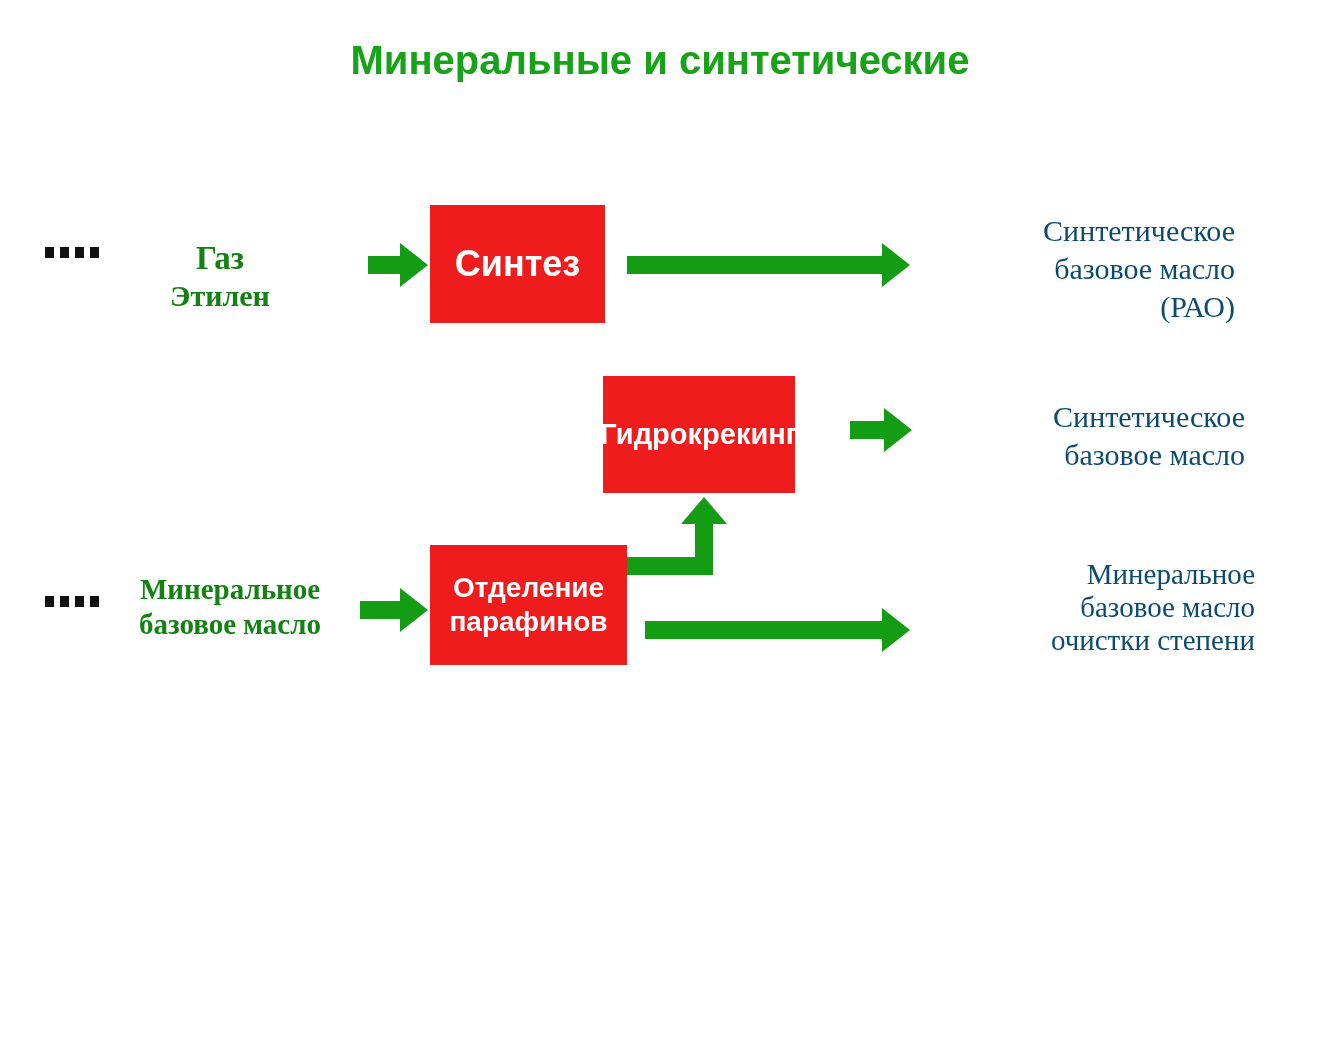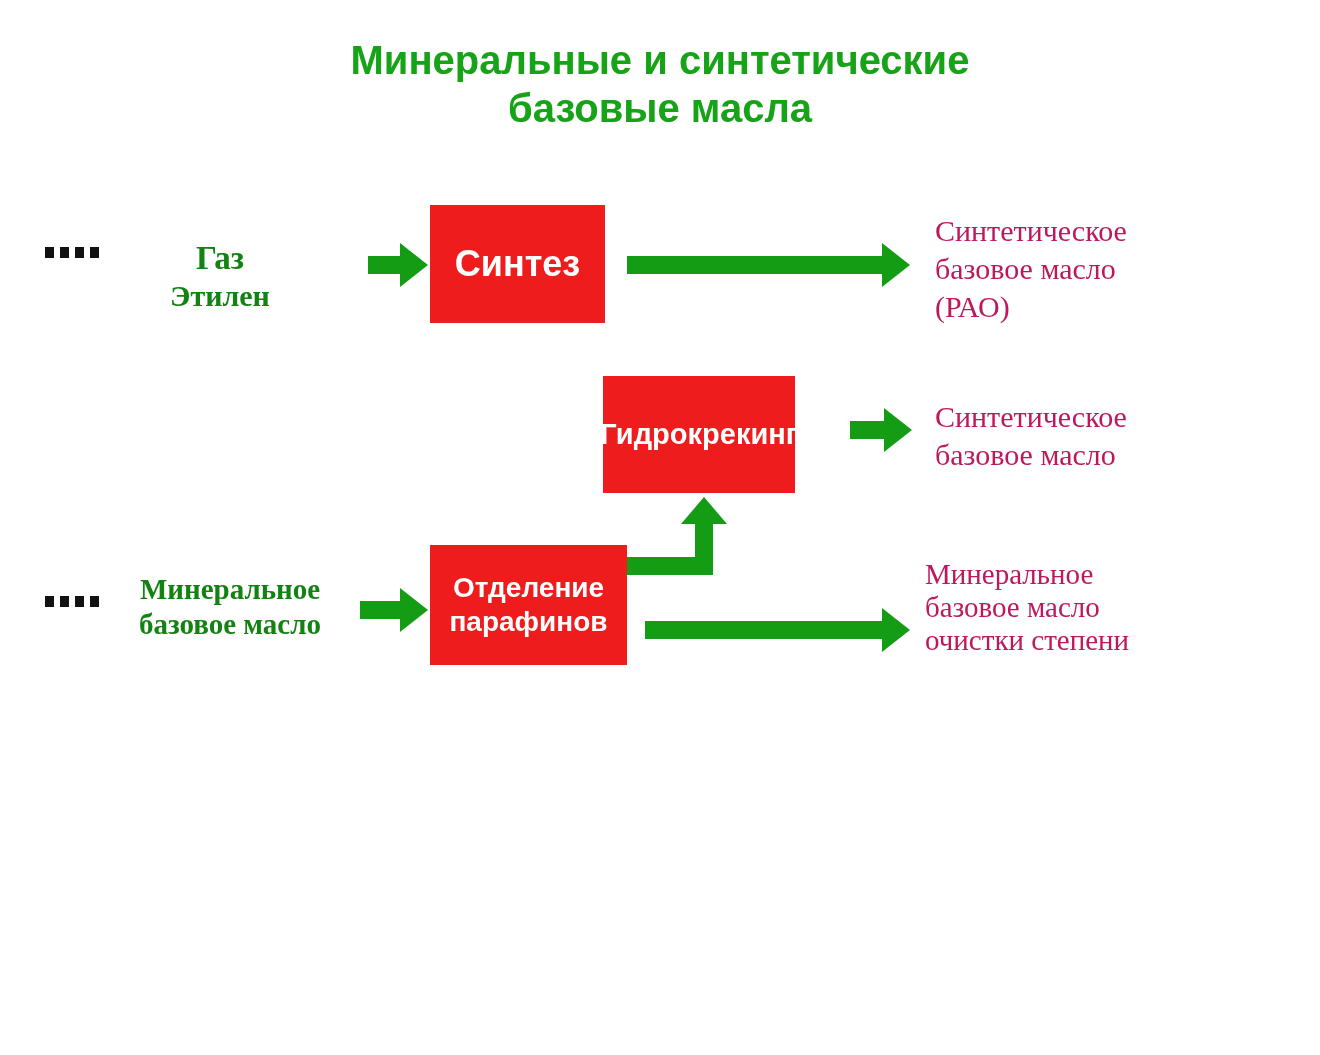--- a/index.html
+++ b/index.html
@@ -33,24 +33,24 @@
   }
 
   .green-label {
     color: #128212;
     font-family: "Liberation Serif", serif;
     font-weight: bold;
     text-align: center;
   }
 
   .green-out {
-    color: #be185d;
+    color: #0c4a6e;
     font-family: "Liberation Serif", serif;
     font-weight: normal;
-    text-align: left;
+    text-align: right;
   }
 
   .redbox {
     background: #ee1c1c;
     color: #ffffff;
     font-family: "Liberation Sans", sans-serif;
     font-weight: bold;
     display: flex;
     flex-direction: column;
     align-items: center;
@@ -61,21 +61,20 @@
   .arrow-svg { display: block; }
   .arrow-fill { fill: #149c14; }
 </style>
 </head>
 <body>
 
 <div class="canvas">
 
   <div class="abs title">
     <div>Минеральные и синтетические</div>
-    <div>базовые масла</div>
   </div>
 
   <div class="abs leader-dots" style="left:45px; top:247px; width:60px;"></div>
 
   <div class="abs green-label" style="left:110px; top:208px; width:220px; font-size:30px; line-height:37px;">
     <div style="font-size:33px;margin-top:32px;">Газ</div>
     <div>Этилен</div>
   </div>
 
   <svg class="abs arrow-svg" style="left:368px; top:243px;" width="60" height="44" viewBox="0 0 60 44">

